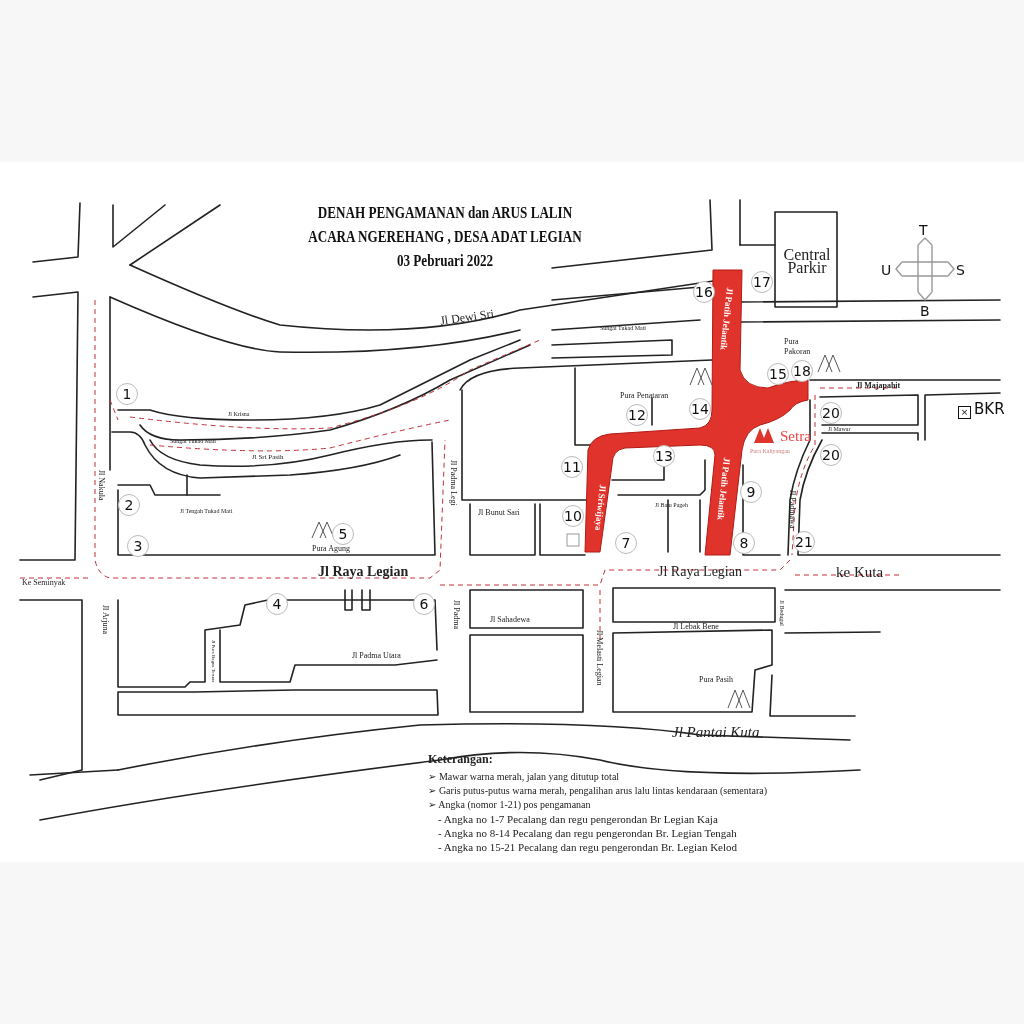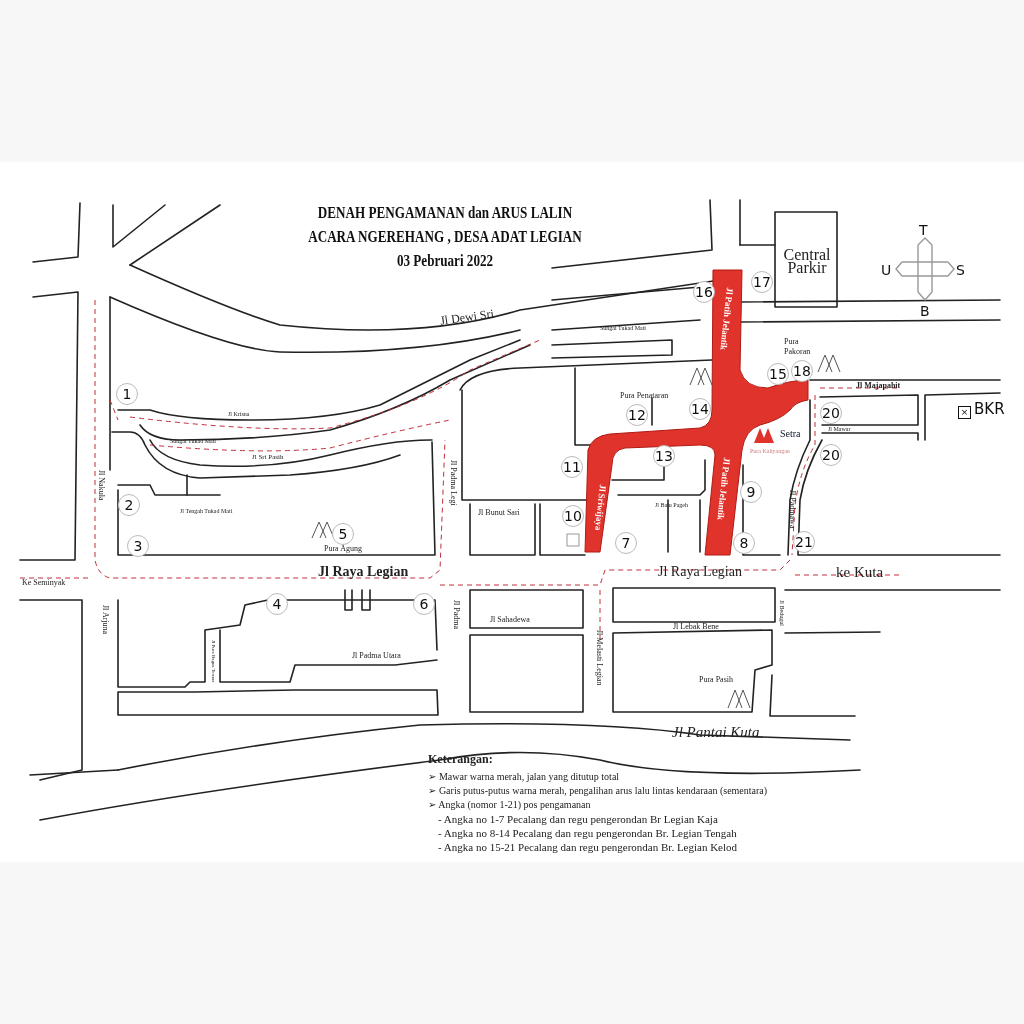--- a/index.html
+++ b/index.html
@@ -134,25 +134,25 @@
 <div class="title" style="top:226px;">ACARA NGEREHANG , DESA ADAT LEGIAN</div>
 <div class="title" style="top:250px;">03 Pebruari 2022</div>
 
 <span class="compass-lbl" style="left:919px;top:222px;">T</span>
 <span class="compass-lbl" style="left:881px;top:262px;">U</span>
 <span class="compass-lbl" style="left:956px;top:262px;">S</span>
 <span class="compass-lbl" style="left:920px;top:303px;">B</span>
 
 <span class="lbl med" style="left:783px;top:248px;text-align:center;width:48px;white-space:normal;line-height:13px;">Central Parkir</span>
 <span class="bkr"><span class="box">×</span><span>BKR</span></span>
-<span class="lbl" style="left:780px;top:428px;color:#0f172a;font-size:10px;">Setra</span>
+<span class="lbl" style="left:780px;top:428px;color:#ef4444;font-size:15px;">Setra</span>
 <span class="lbl small" style="left:750px;top:448px;color:#d08080;font-size:6px;">Pura Kahyangan</span>
 <span class="lbl small" style="left:620px;top:391px;">Pura Penataran</span>
 <span class="lbl small" style="left:784px;top:337px;width:40px;white-space:normal;line-height:10px;">Pura Pakoran</span>
-<span class="lbl small" style="left:324px;top:544px;">Pura Agung</span>
+<span class="lbl small" style="left:312px;top:544px;">Pura Agung</span>
 <span class="lbl small" style="left:699px;top:675px;">Pura Pasih</span>
 
 <span class="lbl med" style="left:440px;top:310px;font-size:12px;transform:rotate(-8deg);">Jl Dewi Sri</span>
 <span class="lbl small" style="left:600px;top:325px;font-size:6px;">Sungai Tukad Mati</span>
 <span class="lbl small" style="left:170px;top:438px;font-size:6px;">Sungai Tukad Mati</span>
 <span class="lbl small" style="left:228px;top:411px;font-size:6px;">Jl Krisna</span>
 <span class="lbl small" style="left:252px;top:453px;font-size:7px;">Jl Sri Pasih</span>
 <span class="lbl small" style="left:180px;top:508px;font-size:6px;">Jl Tengah Tukad Mati</span>
 <span class="lbl small vert" style="left:106px;top:470px;">Jl Nakula</span>
 <span class="lbl small vert" style="left:458px;top:460px;">Jl Padma Legi</span>

